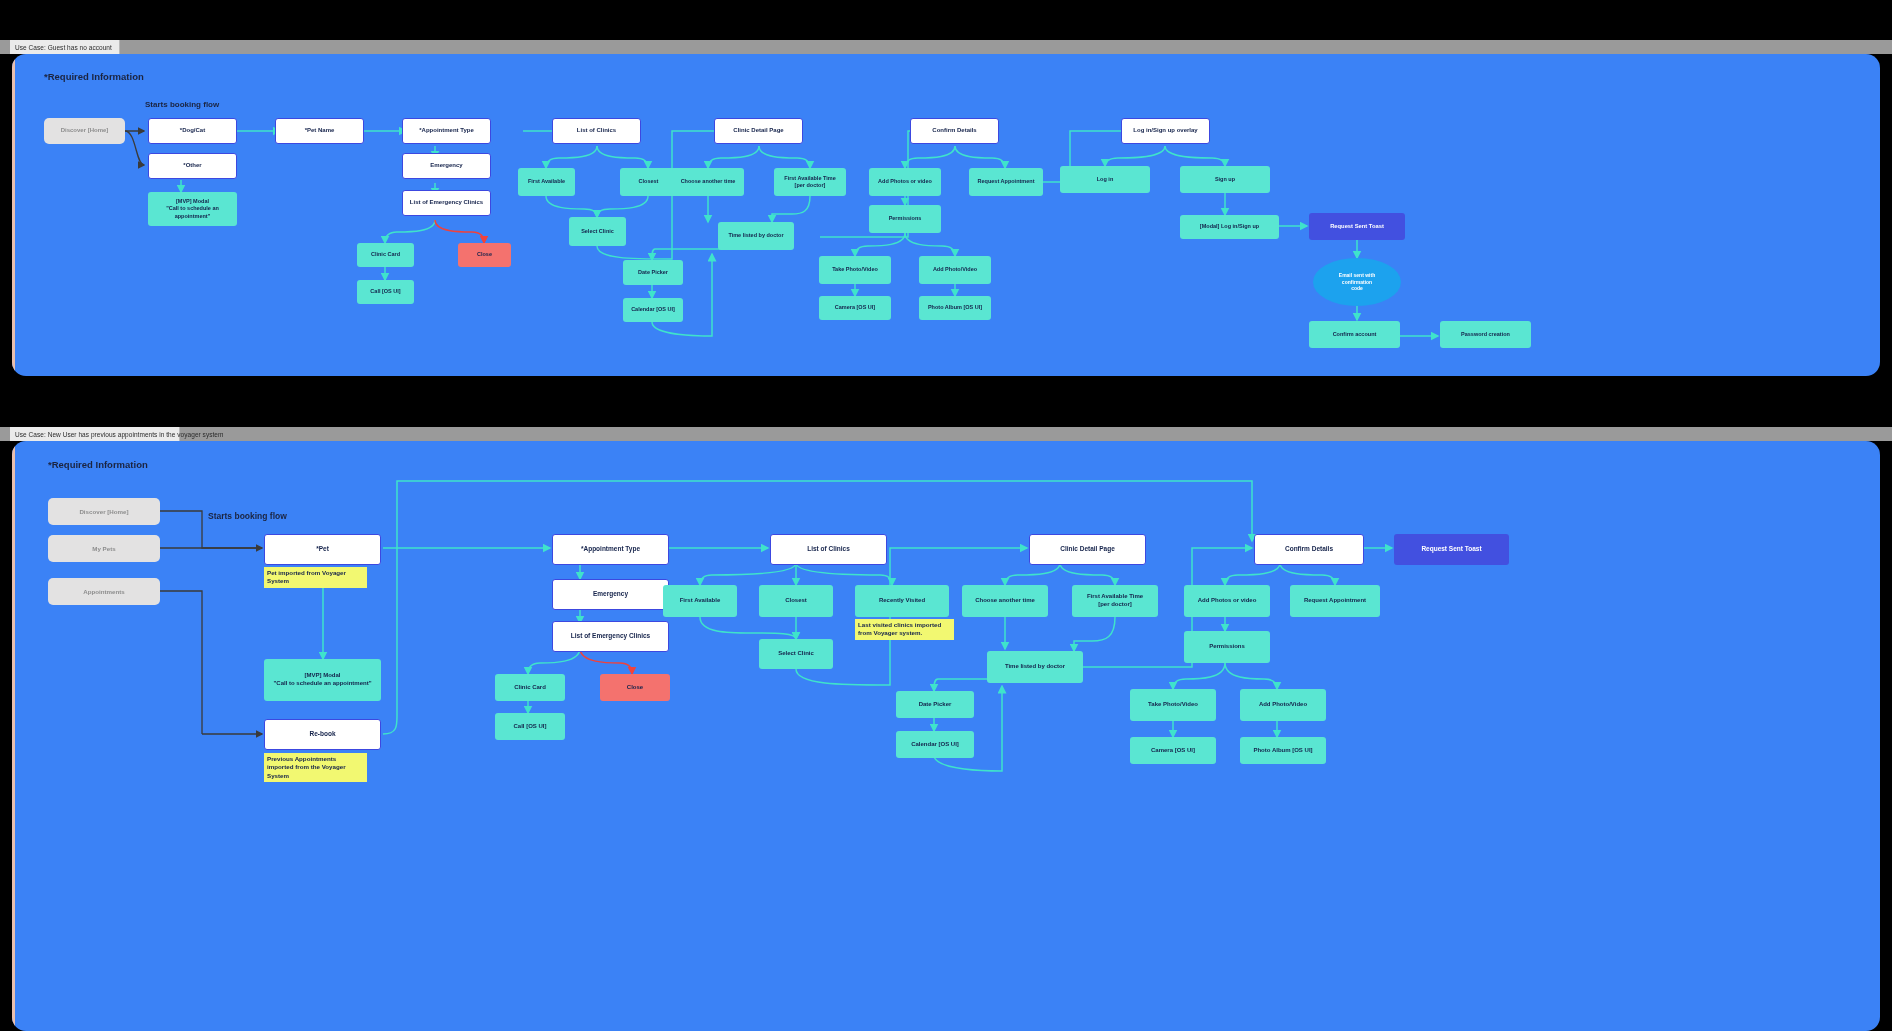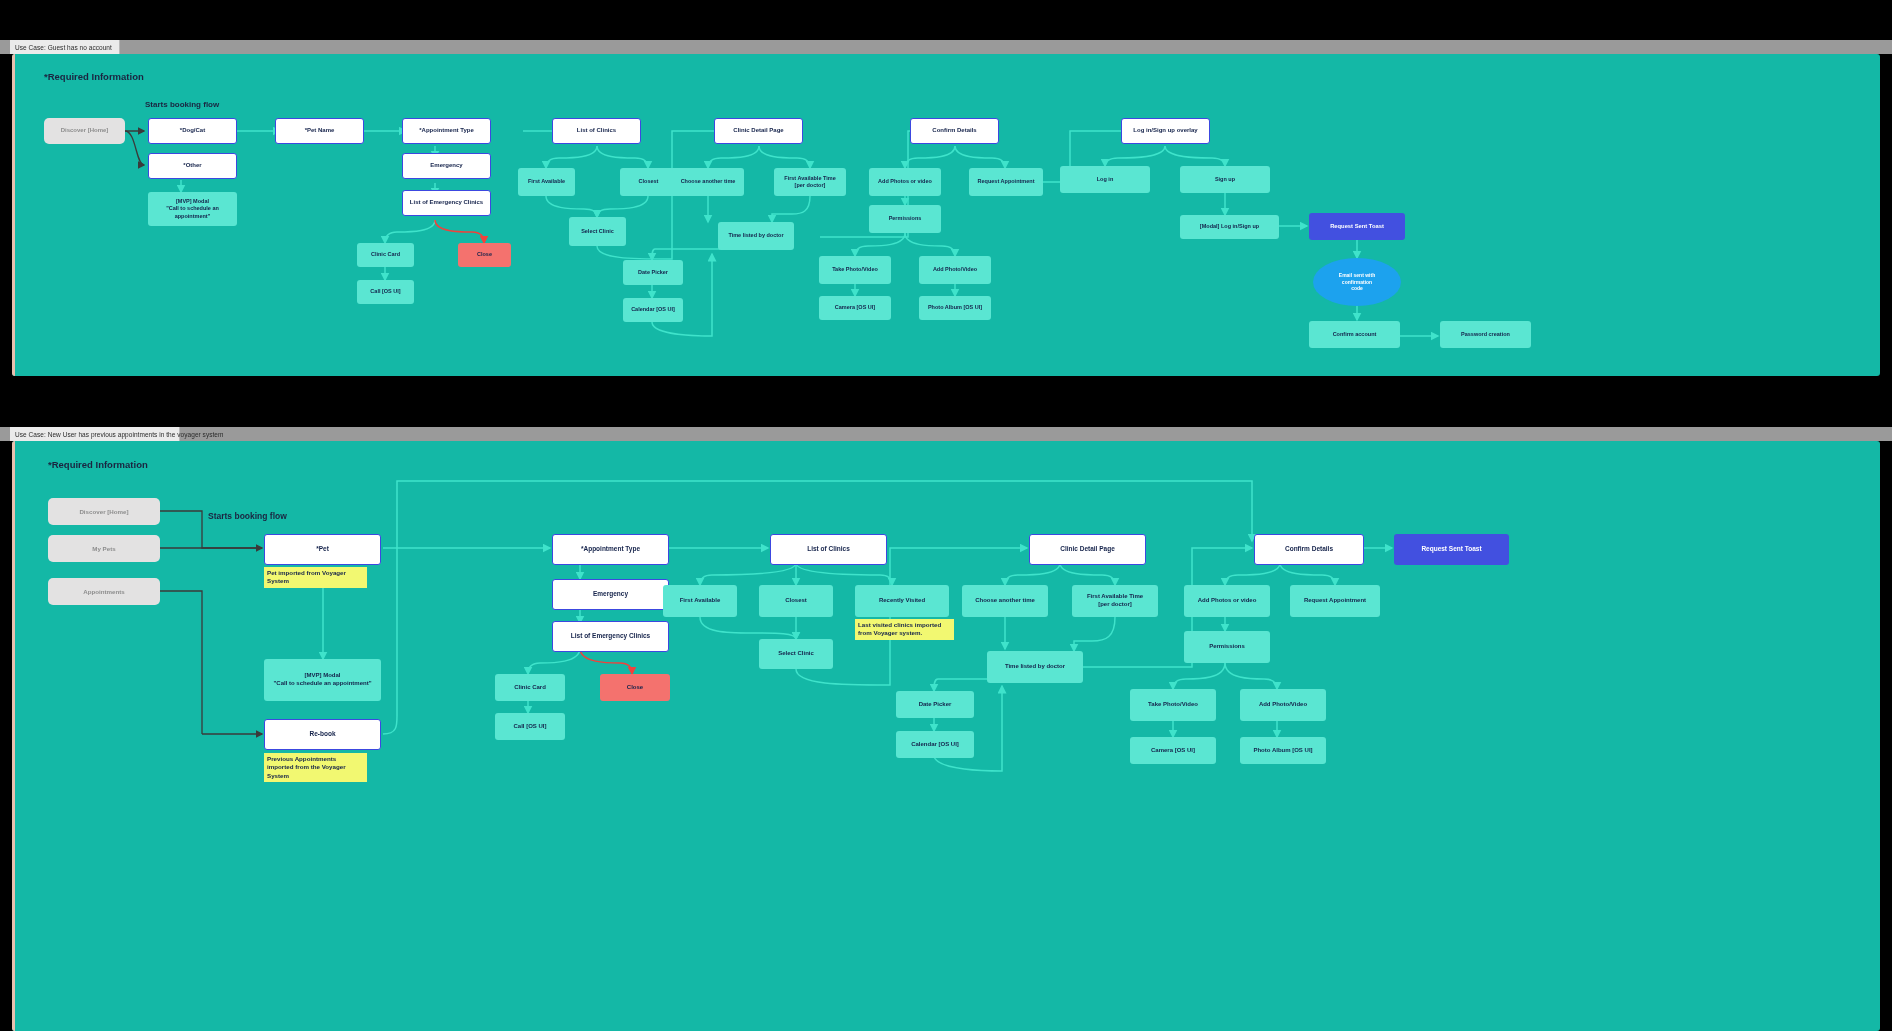--- a/index.html
+++ b/index.html
@@ -19,22 +19,22 @@
   .tab {
     position: absolute; height: 14px;
     background: #ebebeb; border-right: 1px solid #b9b9b9;
     display: flex; align-items: center;
     padding: 0 5px;
     font-size: 6.5px; color: #2a2a2a; white-space: nowrap;
     letter-spacing: .05px;
   }
   .canvas {
     position: absolute;
-    background: #14b8a6;
-    border-radius: 3px;
+    background: #3b82f6;
+    border-radius: 14px;
     overflow: hidden;
   }
   .canvas-accent {
     position: absolute; left: 0; top: 0; bottom: 0; width: 3px;
     background: #e9bfae;
   }
 
   
   .node {
     position: absolute;

